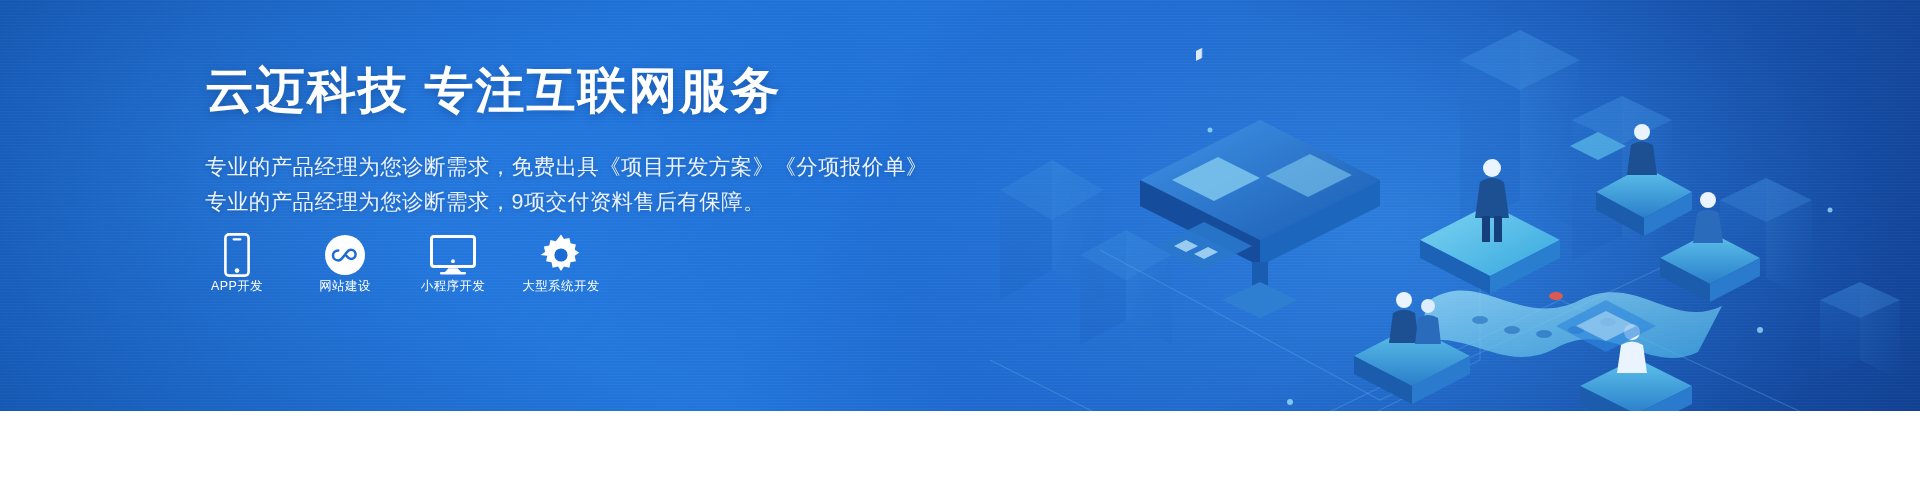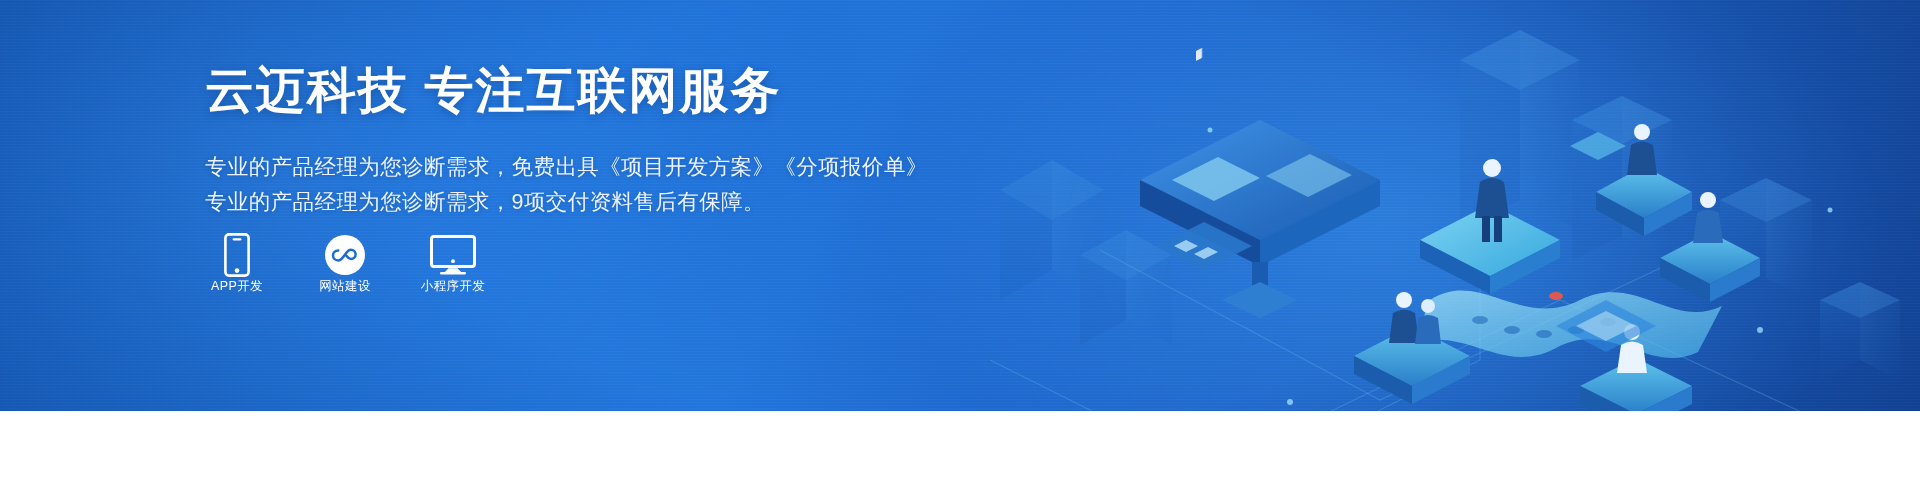--- a/index.html
+++ b/index.html
@@ -303,15 +303,24 @@
         <svg width="46" height="40" viewBox="0 0 46 40" fill="none">
           <rect x="1.5" y="1.5" width="43" height="30" rx="2.6" stroke="#ffffff" stroke-width="3"></rect>
           <circle cx="23" cy="26.2" r="1.9" fill="#ffffff"></circle>
           <path d="M14 38h18l-4.5-4.8h-9z" fill="#ffffff"></path>
           <rect x="10" y="37" width="26" height="2.6" rx="1.3" fill="#ffffff"></rect>
         </svg>
       </span>
       <span class="lbl">小程序开发</span>
     </div>
 
+    <div class="service">
+      <span class="ico">
+        <svg width="44" height="44" viewBox="0 0 44 44" fill="none">
+          <path d="M22 1.5l3.0 4.6 5.4-1.2 1.1 5.4 5.4 1.1-1.2 5.4 4.6 3.0-4.6 3.0 1.2 5.4-5.4 1.1-1.1 5.4-5.4-1.2-3.0 4.6-3.0-4.6-5.4 1.2-1.1-5.4-5.4-1.1 1.2-5.4L1.5 22l4.6-3.0-1.2-5.4 5.4-1.1 1.1-5.4 5.4 1.2z" fill="#ffffff"></path>
+          <circle cx="22" cy="22" r="6.6" fill="#1a6cd4"></circle>
+        </svg>
+      </span>
+      <span class="lbl">大型系统开发</span>
+    </div>
 
   </div>
 </div>
 
 </body></html>

